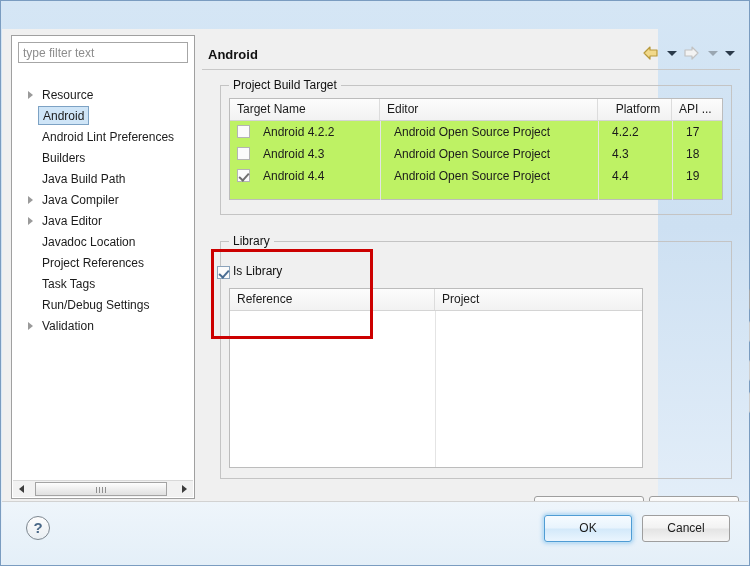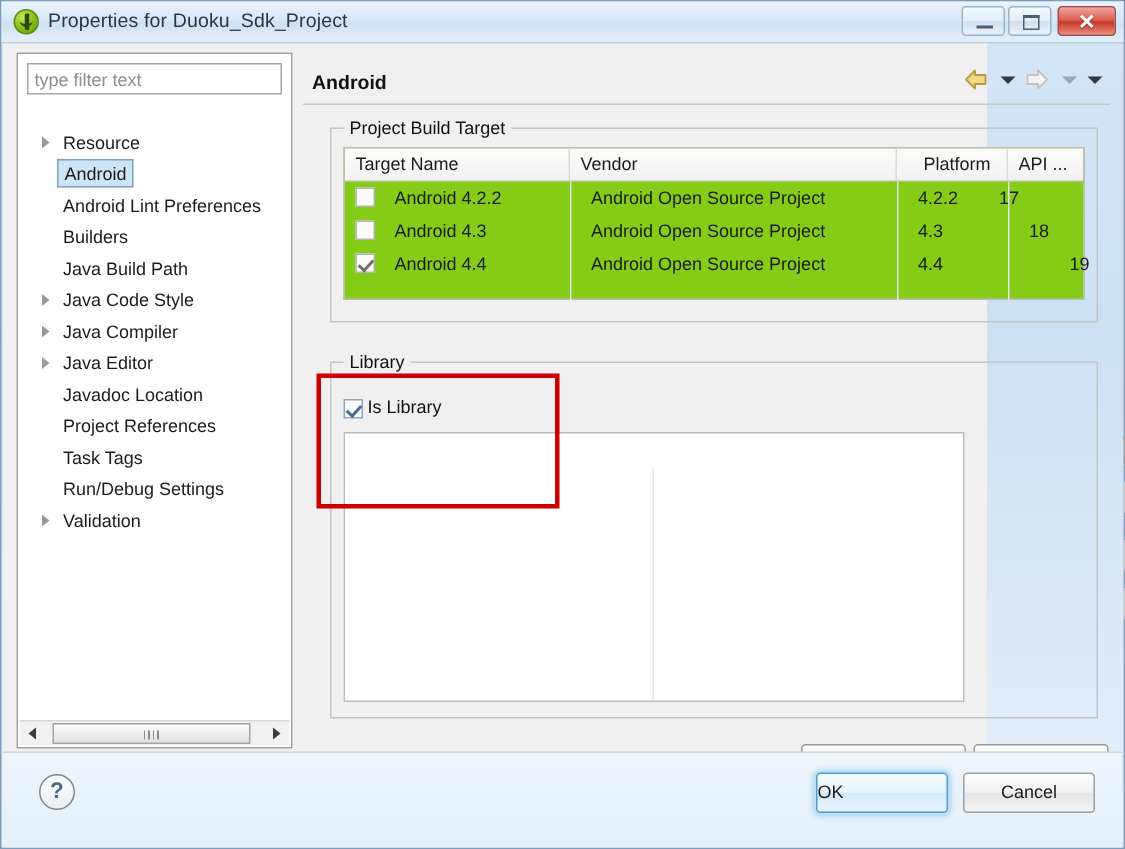--- a/index.html
+++ b/index.html
@@ -160,21 +160,21 @@
     position:absolute; top:-8px; left:8px; padding:0 4px;
     background:#f0f0f0; font-size:12px; color:#111;
   }
 
   #grp-build { left:18px; top:50px; width:512px; height:130px; }
   #grp-library { left:18px; top:206px; width:512px; height:238px; }
 
   
   #target-table {
     position:absolute; left:8px; top:12px; width:494px; height:102px;
-    background:#84cc16; border:1px solid #bcbcbc;
+    background:#bef264; border:1px solid #bcbcbc;
   }
   .thead {
     position:relative; height:22px;
     background:linear-gradient(to bottom,#fcfcfc 0%, #f2f2f2 100%);
     border-bottom:1px solid #d4d4d4;
   }
   .th {
     position:absolute; top:0; height:21px; line-height:21px;
     font-size:12px; color:#1b1b1b; padding-left:7px;
     border-right:1px solid #dcdcdc; overflow:hidden; white-space:nowrap;
@@ -193,21 +193,21 @@
     background:#fbfbfb; border:1px solid #b4b4b4;
   }
   .cbox.checked::after {
     content:""; position:absolute; left:3px; top:1px;
     width:4px; height:8px; border:solid #6f6f6f;
     border-width:0 2px 2px 0; transform:rotate(42deg);
   }
 
   
   #is-library-label {
-    position:absolute; left:12px; top:22px; font-size:12px; color:#111;margin-left:12px;
+    position:absolute; left:12px; top:22px; font-size:12px; color:#111;
   }
   #is-library-box {
     position:absolute; left:-16px; top:2px; width:13px; height:13px;
     background:#fbfbfb; border:1px solid #8ba3bb;
   }
   #is-library-box::after {
     content:""; position:absolute; left:3px; top:1px;
     width:4px; height:8px; border:solid #4a6d93;
     border-width:0 2px 2px 0; transform:rotate(42deg);
   }
@@ -247,58 +247,41 @@
     border-radius:50%; border:1.5px solid #7d8790;
     background:linear-gradient(to bottom,#fdfdfd,#e9eef2);
     color:#4a6887; font-size:15px; font-weight:bold;
     text-align:center; line-height:22px;
   }
   #btn-ok {
     position:absolute; left:543px; top:514px; width:88px; height:27px;
     border:1px solid #4f9cd4; border-radius:3px;
     background:linear-gradient(to bottom,#f6fbff 0%, #e8f4fd 48%, #d3e9fa 52%, #eaf5fe 100%);
     box-shadow:0 0 0 1px #bfe0f5, 0 0 4px 1px rgba(90,170,230,.6);
-    font-size:12px; color:#1b1b1b; text-align:left; line-height:25px;
+    font-size:12px; color:#1b1b1b; text-align:center; line-height:25px;
   }
   #btn-cancel {
     position:absolute; left:641px; top:514px; width:88px; height:27px;
     border:1px solid #9e9e9e; border-radius:3px;
     background:linear-gradient(to bottom,#fcfcfc 0%, #f2f2f2 48%, #e4e4e4 52%, #f5f5f5 100%);
     font-size:12px; color:#1b1b1b; text-align:center; line-height:25px;
   }
   .uline { text-decoration:underline; }
 
   
   #annotation {
     position:absolute; left:210px; top:248px; width:162px; height:90px;
     border:3px solid #cc0000; pointer-events:none;
   }
 </style>
 </head>
 <body>
 
 <div id="window">
 
-  <div id="titlebar">
-    <div id="app-icon">
-      <div class="glyph2"></div>
-      <div class="glyph"></div>
-    </div>
-    <div id="title-text">Properties for Duoku_Sdk_Project</div>
-
-    <div class="winbtn" id="btn-min">
-      <div class="bar"></div>
-    </div>
-    <div class="winbtn" id="btn-max">
-      <div class="sq"></div>
-    </div>
-    <div class="winbtn" id="btn-close">
-      <div class="x">✕</div>
-    </div>
-  </div>
 
   <div id="content">
 
     <div id="left-panel">
       <input id="filter-input" type="text" placeholder="type filter text" style="">
 
       <div id="tree">
         <div class="tree-item">
           <span class="arrow"></span>
           <span class="label">Resource</span>
@@ -307,24 +290,20 @@
           <span class="label">Android</span>
         </div>
         <div class="tree-item">
           <span class="label">Android Lint Preferences</span>
         </div>
         <div class="tree-item">
           <span class="label">Builders</span>
         </div>
         <div class="tree-item">
           <span class="label">Java Build Path</span>
-        </div>
-        <div class="tree-item">
-          <span class="arrow"></span>
-          <span class="label">Java Code Style</span>
         </div>
         <div class="tree-item">
           <span class="arrow"></span>
           <span class="label">Java Compiler</span>
         </div>
         <div class="tree-item">
           <span class="arrow"></span>
           <span class="label">Java Editor</span>
         </div>
         <div class="tree-item">
@@ -377,62 +356,66 @@
         <span class="nav-caret"><i></i></span>
       </div>
       <div id="title-sep"></div>
 
       <div class="groupbox" id="grp-build">
         <div class="group-title">Project Build Target</div>
 
         <div id="target-table">
           <div class="thead">
             <div class="th" style="left:0;   width:150px;">Target Name</div>
-            <div class="th" style="left:150px;width:218px;">Vendor</div>
+            <div class="th" style="left:150px;width:218px;">Editor</div>
             <div class="th" style="left:368px;width:74px;text-align:center;">Platform</div>
             <div class="th" style="left:442px;width:52px; border-right:none;">API ...</div>
           </div>
 
           <div class="colline" style="left:150px; height:79px;"></div>
           <div class="colline" style="left:368px; height:79px;"></div>
           <div class="colline" style="left:442px; height:79px;"></div>
 
           <div class="trow">
             <div class="cbox"></div>
             <div class="td" style="left:26px; width:124px;">Android 4.2.2</div>
             <div class="td" style="left:157px;width:211px;">Android Open Source Project</div>
             <div class="td" style="left:375px;width:67px;">4.2.2</div>
-            <div class="td" style="left:429px;width:45px;">17</div>
+            <div class="td" style="left:449px;width:45px;">17</div>
           </div>
           <div class="trow">
             <div class="cbox"></div>
             <div class="td" style="left:26px; width:124px;">Android 4.3</div>
             <div class="td" style="left:157px;width:211px;">Android Open Source Project</div>
             <div class="td" style="left:375px;width:67px;">4.3</div>
             <div class="td" style="left:449px;width:45px;">18</div>
           </div>
           <div class="trow">
             <div class="cbox checked"></div>
             <div class="td" style="left:26px; width:124px;">Android 4.4</div>
             <div class="td" style="left:157px;width:211px;">Android Open Source Project</div>
             <div class="td" style="left:375px;width:67px;">4.4</div>
-            <div class="td" style="left:449px;width:45px;margin-left:27px;">19</div>
+            <div class="td" style="left:449px;width:45px;">19</div>
           </div>
         </div>
       </div>
 
       <div class="groupbox" id="grp-library">
         <div class="group-title">Library</div>
 
         <div id="is-library-label">
           <span id="is-library-box"></span>
           <span>Is Library</span>
         </div>
 
         <div id="ref-table">
+          <div class="thead">
+            <div class="th" style="left:0;   width:205px;">Reference</div>
+            <div class="th" style="left:205px;width:207px; border-right:none;">Project</div>
+          </div>
           <div class="colline" style="left:205px; height:156px;"></div>
         </div>
 
         <div class="sidebtn" style="top:46px;">Add...</div>
         <div class="sidebtn disabled" style="top:78px;">Remove</div>
         <div class="sidebtn disabled" style="top:117px;">Up</div>
         <div class="sidebtn disabled" style="top:149px;">Down</div>
       </div>
     </div>
 

